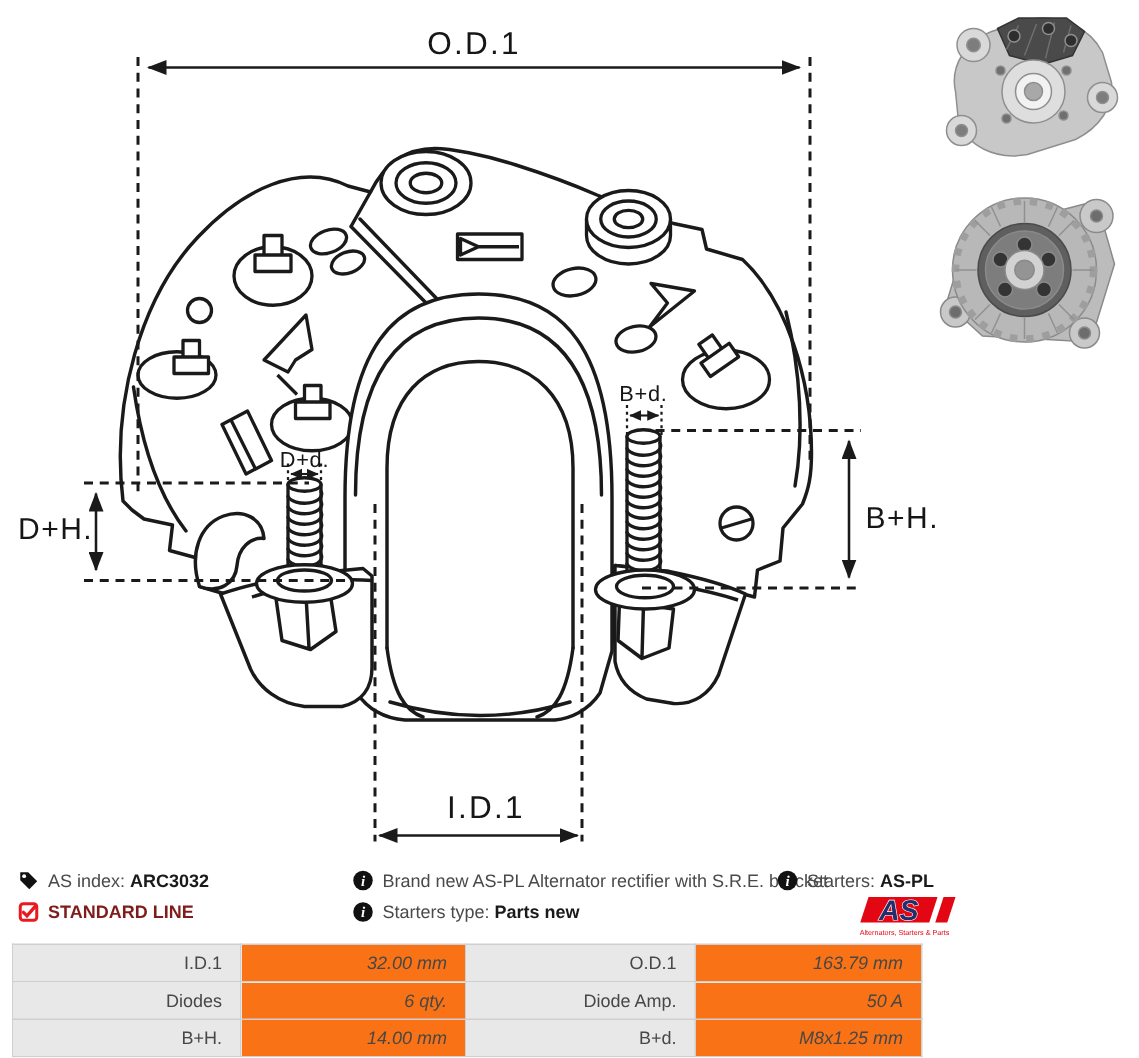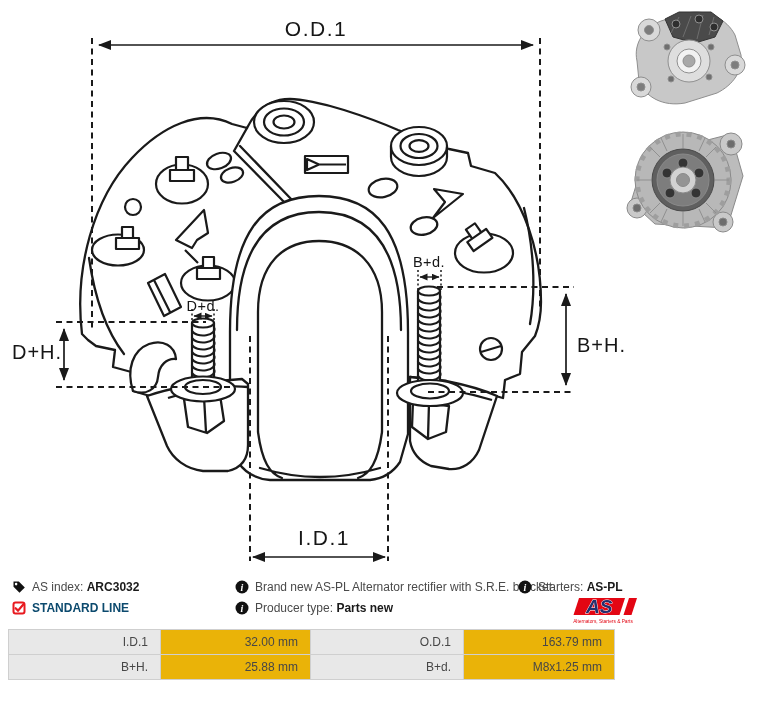--- a/index.html
+++ b/index.html
@@ -16,29 +16,29 @@
   
   .info{position:absolute;left:0;top:575px;width:648px;height:54px;font-size:12px;color:#4a4a4a;}
   .info-item{position:absolute;display:flex;align-items:center;gap:6px;white-space:nowrap;height:16px;}
   .info-item b{color:#1a1a1a;}
   .i1{left:12px;top:4px;}
   .i2{left:235px;top:4px;}
   .i3{left:518px;top:4px;}
   .i4{left:12px;top:25px;font-weight:bold;}
   .i5{left:235px;top:25px;}
   .logo{position:absolute;left:564px;top:20px;width:78px;height:32px;}
-  .red{color:#0c4a6e;}
+  .red{color:#7f1d1d;}
   .icn{display:inline-block;flex:0 0 auto;}
   
   .spec{position:absolute;left:8px;top:629px;border-collapse:collapse;table-layout:fixed;
         font-size:12px;color:#474747;}
   .spec td{border:1px solid #cfcfcf;height:24px;text-align:right;padding:0 12px 0 4px;
            overflow:hidden;white-space:nowrap;}
   .spec td.lbl{background:#e8e8e8;}
-  .spec td.val{background:#eab308;}
+  .spec td.val{background:#f97316;font-style:italic;}
 </style>
 </head>
 <body>
 
 <div class="page">
 
   <svg class="drawing" viewBox="0 0 759 578">
     <defs>
       <marker id="ah" markerWidth="14" markerHeight="10" refX="12" refY="5" orient="auto-start-reverse" markerUnits="userSpaceOnUse">
         <path d="M0,0 L13,5 L0,10 Z" fill="#1a1a1a"></path>
@@ -255,21 +255,21 @@
         <path d="M3.6,7.2 L6,9.6 L11.5,3.2" fill="none" stroke="#e8191f" stroke-width="2.2" stroke-linecap="round"></path>
       </svg>
       <span>STANDARD LINE</span>
     </div>
 
     <div class="info-item i5">
       <svg class="icn" width="14" height="14" viewBox="0 0 14 14">
         <circle cx="7" cy="7" r="6.5" fill="#111"></circle>
         <text x="7" y="10.6" text-anchor="middle" fill="#fff" font-family="Liberation Serif,serif" font-weight="bold" font-style="italic" font-size="10">i</text>
       </svg>
-      <span><span>Producer type: </span><b>Parts new</b></span>
+      <span><span>Starters type: </span><b>Parts new</b></span>
     </div>
 
     <svg class="logo" viewBox="0 0 78 32">
       <g transform="skewX(-18)">
         <rect x="16" y="3" width="46" height="17" fill="#e30613"></rect>
         <rect x="66" y="3" width="8" height="17" fill="#e30613"></rect>
       </g>
       <text x="22" y="18" font-family="Liberation Sans,sans-serif" font-size="19" font-weight="bold" font-style="italic" fill="#232e6e" stroke="#ffffff" stroke-width="0.8" paint-order="stroke">AS</text>
       <text x="39" y="28" text-anchor="middle" font-family="Liberation Sans,sans-serif" font-size="4.8" fill="#e30613">Alternators, Starters &amp; Parts</text>
     </svg>
@@ -283,21 +283,27 @@
         <col style="width:151px">
       </colgroup>
     <tbody>
       <tr>
         <td class="lbl">I.D.1</td>
         <td class="val">32.00 mm</td>
         <td class="lbl">O.D.1</td>
         <td class="val">163.79 mm</td>
       </tr>
       <tr>
+        <td class="lbl">Diodes</td>
+        <td class="val">6 qty.</td>
+        <td class="lbl">Diode Amp.</td>
+        <td class="val">50 A</td>
+      </tr>
+      <tr>
         <td class="lbl">B+H.</td>
-        <td class="val">25.88 mm</td>
+        <td class="val">14.00 mm</td>
         <td class="lbl">B+d.</td>
         <td class="val">M8x1.25 mm</td>
       </tr>
     </tbody>
   </table>
 
 </div>
 
 </body></html>

